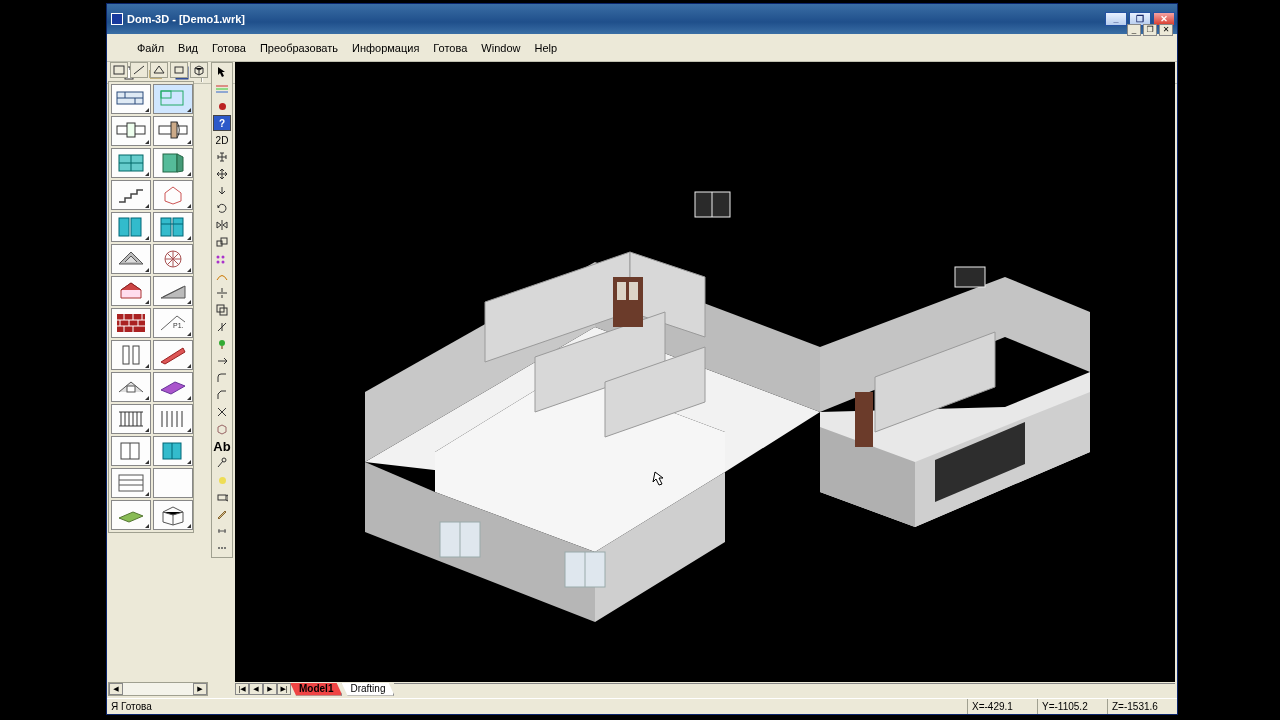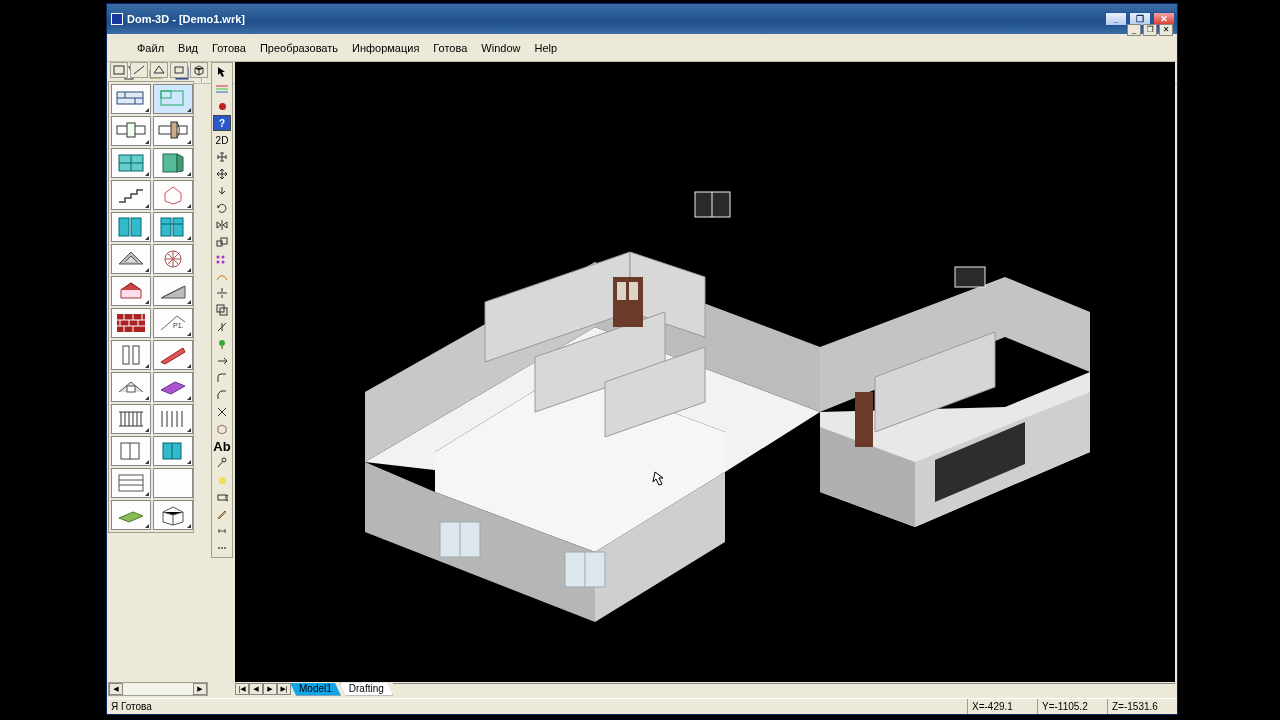--- a/index.html
+++ b/index.html
@@ -148,21 +148,21 @@
   display: flex; align-items: center; font-size: 10px;
 }
 .tabs .nav { display: flex; }
 .tabs .nav .n { width: 14px; height: 12px; border: 1px solid #888; background: #ece9d8;
   display: flex; align-items: center; justify-content: center; font-size: 7px; }
 .tabs .tab {
   padding: 0 8px; height: 13px; border: 1px solid #888; border-top: none;
   background: #fff; margin-left: -1px;
   clip-path: polygon(0 0, calc(100% - 6px) 0, 100% 100%, 6px 100%);
 }
-.tabs .tab.active { font-weight: normal; background: #0ea5e9; }
+.tabs .tab.active { font-weight: bold; background: #ef4444; }
 .tabs .rest { flex: 1; height: 12px; border-top: 1px solid #888; }
 
 
 .palette-scroll {
   position: absolute; left: 1px; bottom: 18px;
   width: 100px; height: 14px; background: #ece9d8;
   border: 1px solid #a0a090;
   display: flex;
 }
 .palette-scroll .s { width: 14px; border: 1px solid #888; font-size: 7px;

